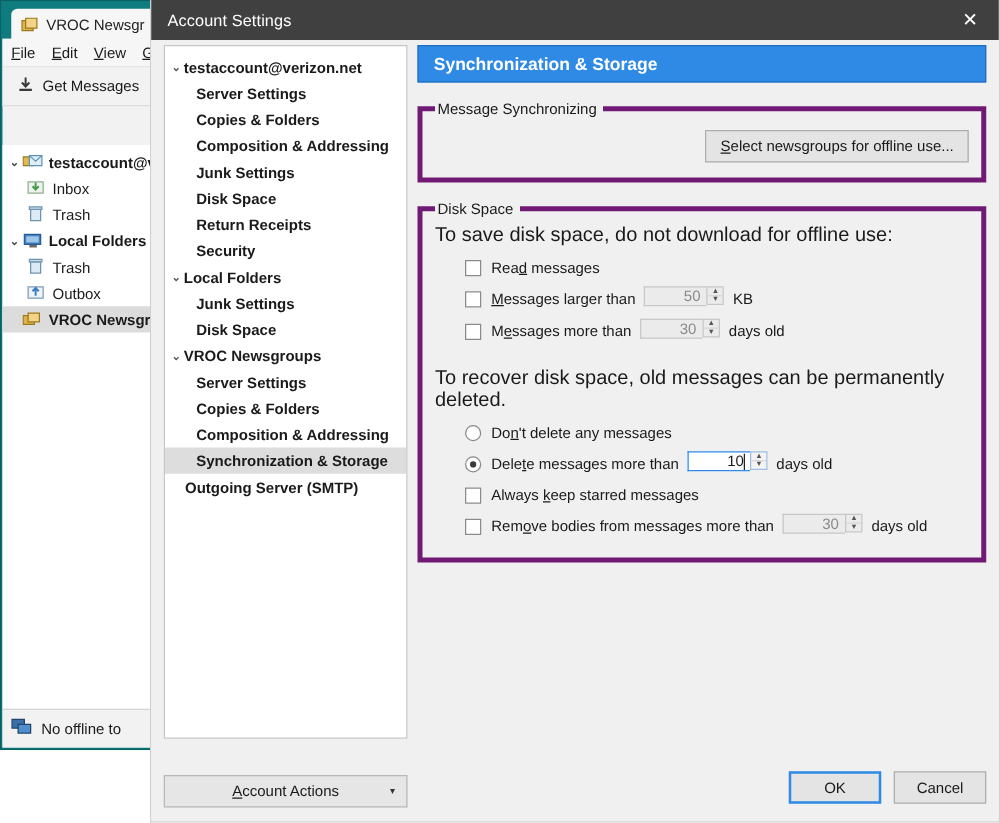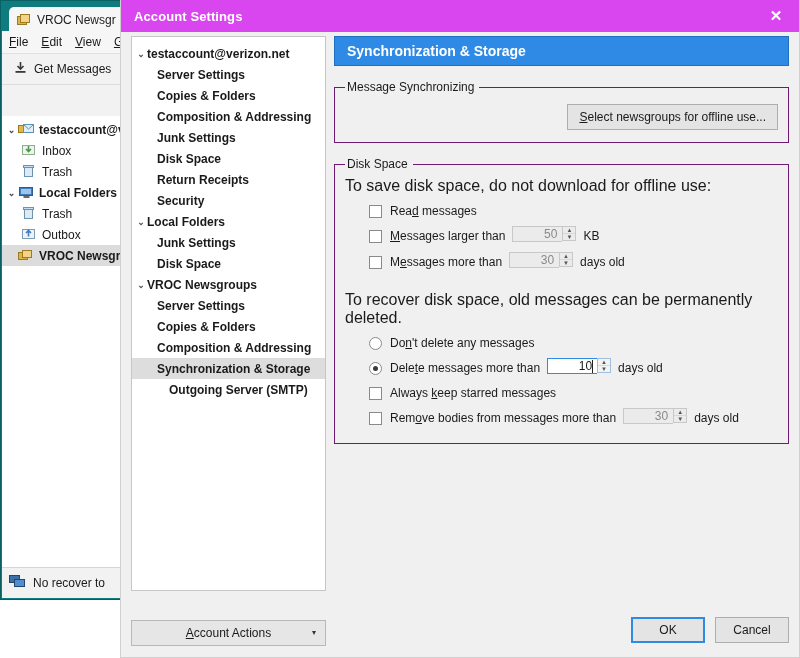--- a/index.html
+++ b/index.html
@@ -108,22 +108,22 @@
   #dialog {
     position: absolute;
     left: 120px; top: 0;
     width: 680px; height: 658px;
     background: #f0f0f0;
     border: 1px solid #d0d0d0;
     border-top: none;
   }
   .dlg-titlebar {
     position: absolute; left: 0; top: 0; right: 0; height: 32px;
-    background: #d946ef;
-    display: flex; align-items: center; font-weight: bold;
+    background: #404040;
+    display: flex; align-items: center;
   }
   .dlg-title {
     color: #ffffff; font-size: 13px;
     padding-left: 13px;
     letter-spacing: .1px;
   }
   .dlg-close {
     position: absolute; right: 0; top: 0;
     width: 46px; height: 32px;
     display: flex; align-items: center; justify-content: center;
@@ -146,21 +146,21 @@
   }
   .tree-row {
     height: 21px;
     display: flex; align-items: center;
     font-size: 12px;
     white-space: nowrap;
     padding-left: 3px;
   }
   .tree-row.group { font-weight: bold; }
   .tree-row.leaf { padding-left: 25px; font-weight: bold; }
-  .tree-row.leaf.depth0 { padding-left: 16px; margin-left: 21px; }
+  .tree-row.leaf.depth0 { padding-left: 16px; }
   .tree-row.selected { background: #dddddd; }
   .tree-twisty {
     display: inline-block; width: 12px; text-align: center;
     font-size: 9px; color: #555;
   }
 
   .account-actions {
     position: absolute;
     left: 10px; top: 588px;
     width: 195px; height: 26px;
@@ -188,21 +188,21 @@
     color: #ffffff;
     font-weight: bold;
     font-size: 14px;
     display: flex; align-items: center;
     padding-left: 12px;
   }
 
   fieldset.grp {
     margin: 14px 0 0 0;
     padding: 0 10px 12px 10px;
-    border: 1px solid #701a75;
+    border: 4px solid #701a75;
     border-radius: 0;
     background: transparent;
   }
   fieldset.grp > legend {
     padding: 0 5px 0 2px;
     font-size: 12px;
     color: #1a1a1a;
   }
 
   .row { display: flex; align-items: center; height: 24px; }
@@ -419,21 +419,21 @@
       </div>
     </div>
 
     <div class="bg-status">
       <span>
         <svg width="17" height="15" viewBox="0 0 17 15">
           <rect x="0.5" y="1.5" width="10" height="7" fill="#3a6fa8" stroke="#21456b"></rect>
           <rect x="5.5" y="5.5" width="10" height="7" fill="#4f8fd0" stroke="#21456b"></rect>
         </svg>
       </span>
-      <span>No recover to </span>
+      <span>No offline to </span>
     </div>
   </div>
 </div>
 
 <div id="dialog">
 
   <div class="dlg-titlebar">
     <span class="dlg-title">Account Settings</span>
     <span class="dlg-close">✕</span>
   </div>

